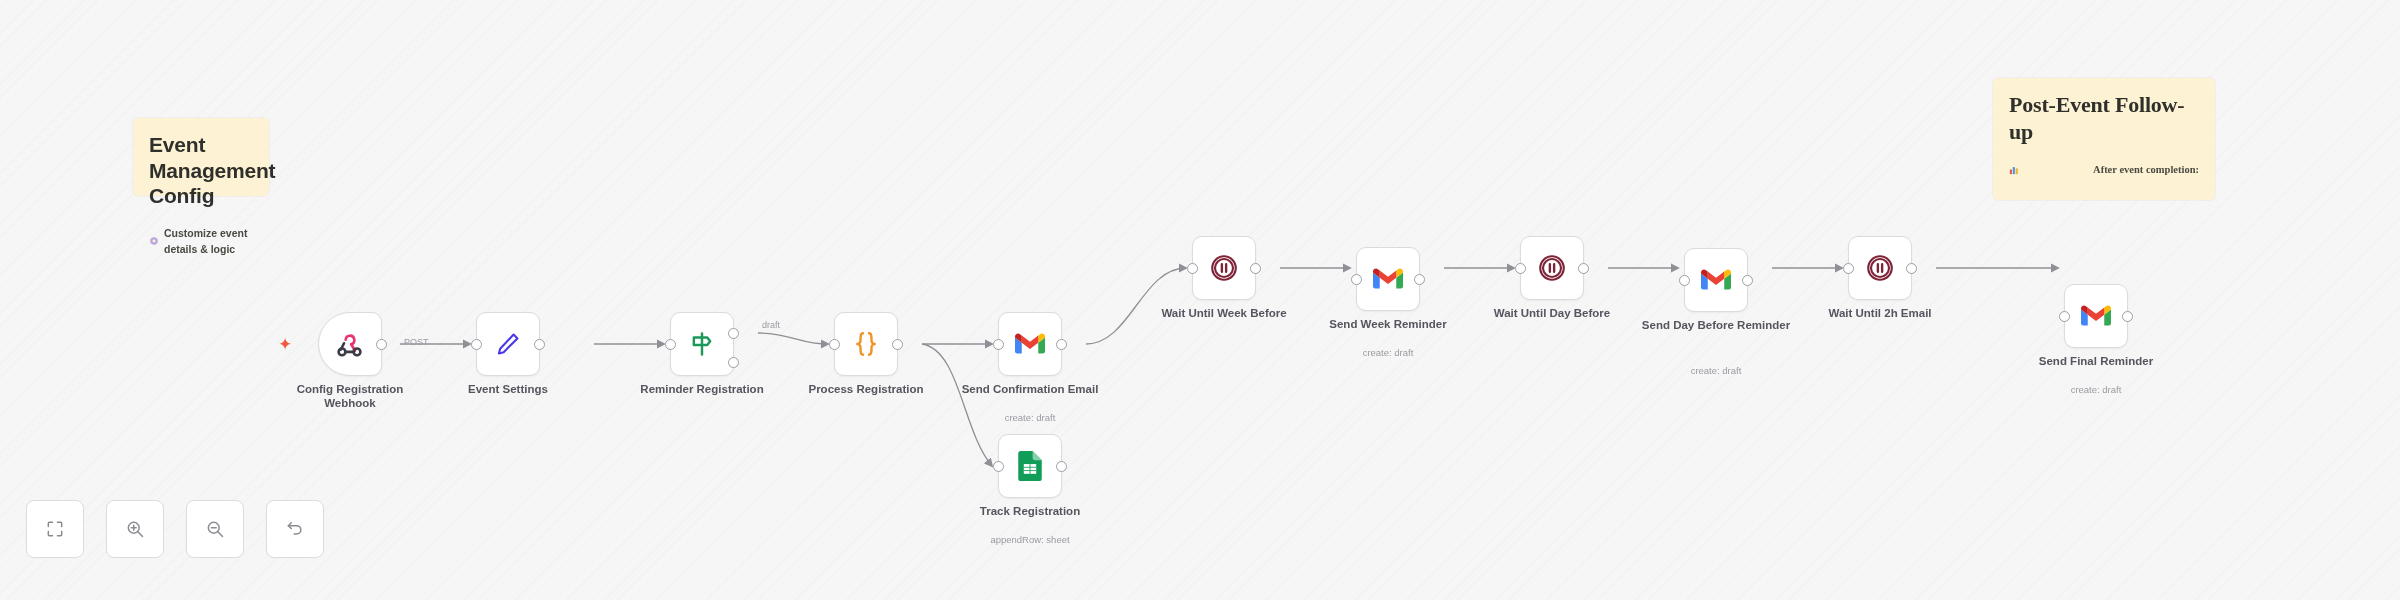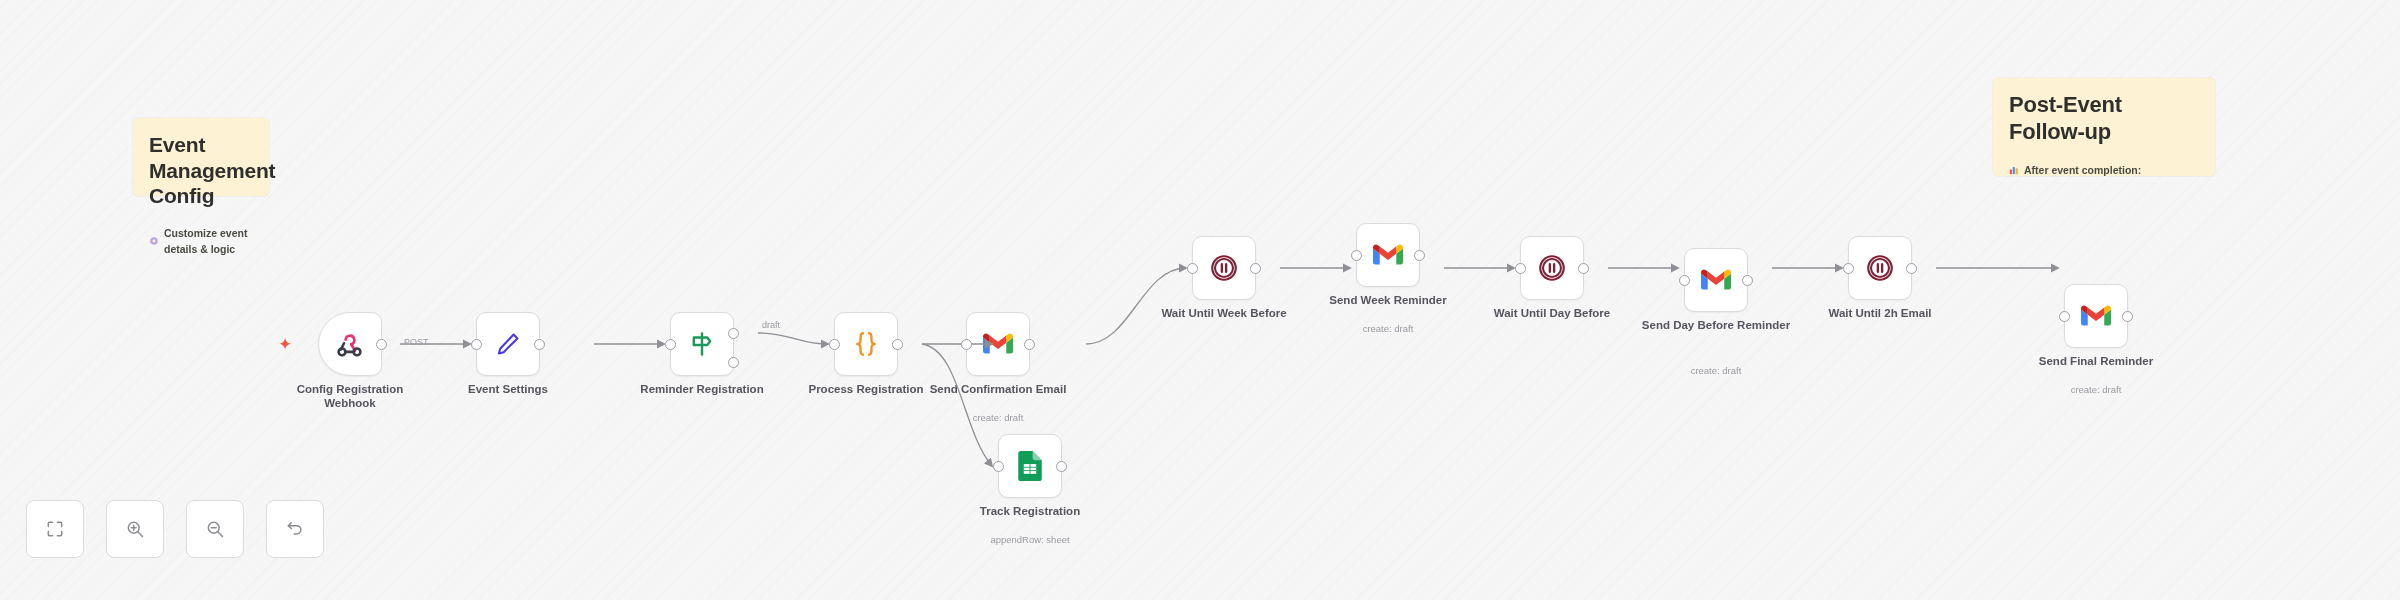--- a/index.html
+++ b/index.html
@@ -28,24 +28,24 @@
     border-radius:5px;
     padding:14px 16px 12px 16px;
     color:#3b3b36;
     box-shadow:0 0 0 1px rgba(0,0,0,0.03);
   }
   .sticky h3 {
     font-size:21px; font-weight:700; line-height:1.22;
     color:#2f2f2c; letter-spacing:-0.2px;
   }
   .sticky .note-body { margin-top:16px; font-size:10.5px; line-height:1.55; color:#4a4a42; }
-  .sticky .note-head { font-weight:700; font-size:10.5px; display:flex; align-items:center; gap:5px; }
+  .sticky .note-head { font-weight:700; font-size:10.5px; display:flex; align-items:center; gap:5px;justify-content:space-between; }
 
   #sticky-left  { left:133px; top:118px; width:136px; height:78px; }
-  #sticky-right { left:1993px; top:78px; width:222px; height:98px; overflow:hidden; }
+  #sticky-right { left:1993px; top:78px; width:222px; height:122px; overflow:hidden;font-family:Liberation Serif, serif; }
   #sticky-right h3 { font-size:22px; }
 
   
   .node { position:absolute; }
   .node-box {
     width:64px; height:64px;
     background:#fff;
     border:1px solid #dbdbdb;
     border-radius:10px;
     display:flex; align-items:center; justify-content:center;
@@ -229,21 +229,21 @@
           <path d="M9.6 3.4 C7.2 3.4 7.6 7.6 7.6 9.6 C7.6 11.1 5.9 12 5 12 C5.9 12 7.6 12.9 7.6 14.4 C7.6 16.4 7.2 20.6 9.6 20.6"></path>
           <path d="M14.4 3.4 C16.8 3.4 16.4 7.6 16.4 9.6 C16.4 11.1 18.1 12 19 12 C18.1 12 16.4 12.9 16.4 14.4 C16.4 16.4 16.8 20.6 14.4 20.6"></path>
         </svg>
       </span>
       <span class="port in"></span>
       <span class="port out"></span>
     </div>
     <div class="node-label">Process Registration</div>
   </div>
 
-  <div class="node" style="left:966px; top:312px;">
+  <div class="node" style="left:998px; top:312px;">
     <div class="node-box">
       <span>
         <svg class="ic" width="30" height="24" viewBox="0 0 48 36">
           <path d="M3.6 33.2 h7.2 V16 L0 7.6 v22 a3.6 3.6 0 0 0 3.6 3.6z" fill="#4285f4"></path>
           <path d="M37.2 33.2 h7.2 A3.6 3.6 0 0 0 48 29.6 V7.6 L37.2 16z" fill="#34a853"></path>
           <path d="M37.2 4.4 V16 L48 7.6 V6.2 c0-4-4.6-6.3-7.8-3.9z" fill="#fbbc04"></path>
           <path d="M10.8 16 V4.4 L24 14.3 L37.2 4.4 V16 L24 25.9z" fill="#ea4335"></path>
           <path d="M0 6.2 v1.4 L10.8 16 V4.4 L7.8 2.3 C4.6-.1 0 2.2 0 6.2z" fill="#c5221f"></path>
         </svg>
       </span>
@@ -281,21 +281,21 @@
           <circle cx="12" cy="12" r="7.2"></circle>
           <path d="M10.3 9 V15 M13.7 9 V15" stroke-linecap="round" stroke-width="1.9"></path>
         </svg>
       </span>
       <span class="port in"></span>
       <span class="port out"></span>
     </div>
     <div class="node-label">Wait Until Week Before</div>
   </div>
 
-  <div class="node" style="left:1356px; top:223px;">
+  <div class="node" style="left:1356px; top:247px;">
     <div class="node-box">
       <span>
         <svg class="ic" width="30" height="24" viewBox="0 0 48 36">
           <path d="M3.6 33.2 h7.2 V16 L0 7.6 v22 a3.6 3.6 0 0 0 3.6 3.6z" fill="#4285f4"></path>
           <path d="M37.2 33.2 h7.2 A3.6 3.6 0 0 0 48 29.6 V7.6 L37.2 16z" fill="#34a853"></path>
           <path d="M37.2 4.4 V16 L48 7.6 V6.2 c0-4-4.6-6.3-7.8-3.9z" fill="#fbbc04"></path>
           <path d="M10.8 16 V4.4 L24 14.3 L37.2 4.4 V16 L24 25.9z" fill="#ea4335"></path>
           <path d="M0 6.2 v1.4 L10.8 16 V4.4 L7.8 2.3 C4.6-.1 0 2.2 0 6.2z" fill="#c5221f"></path>
         </svg>
       </span>

